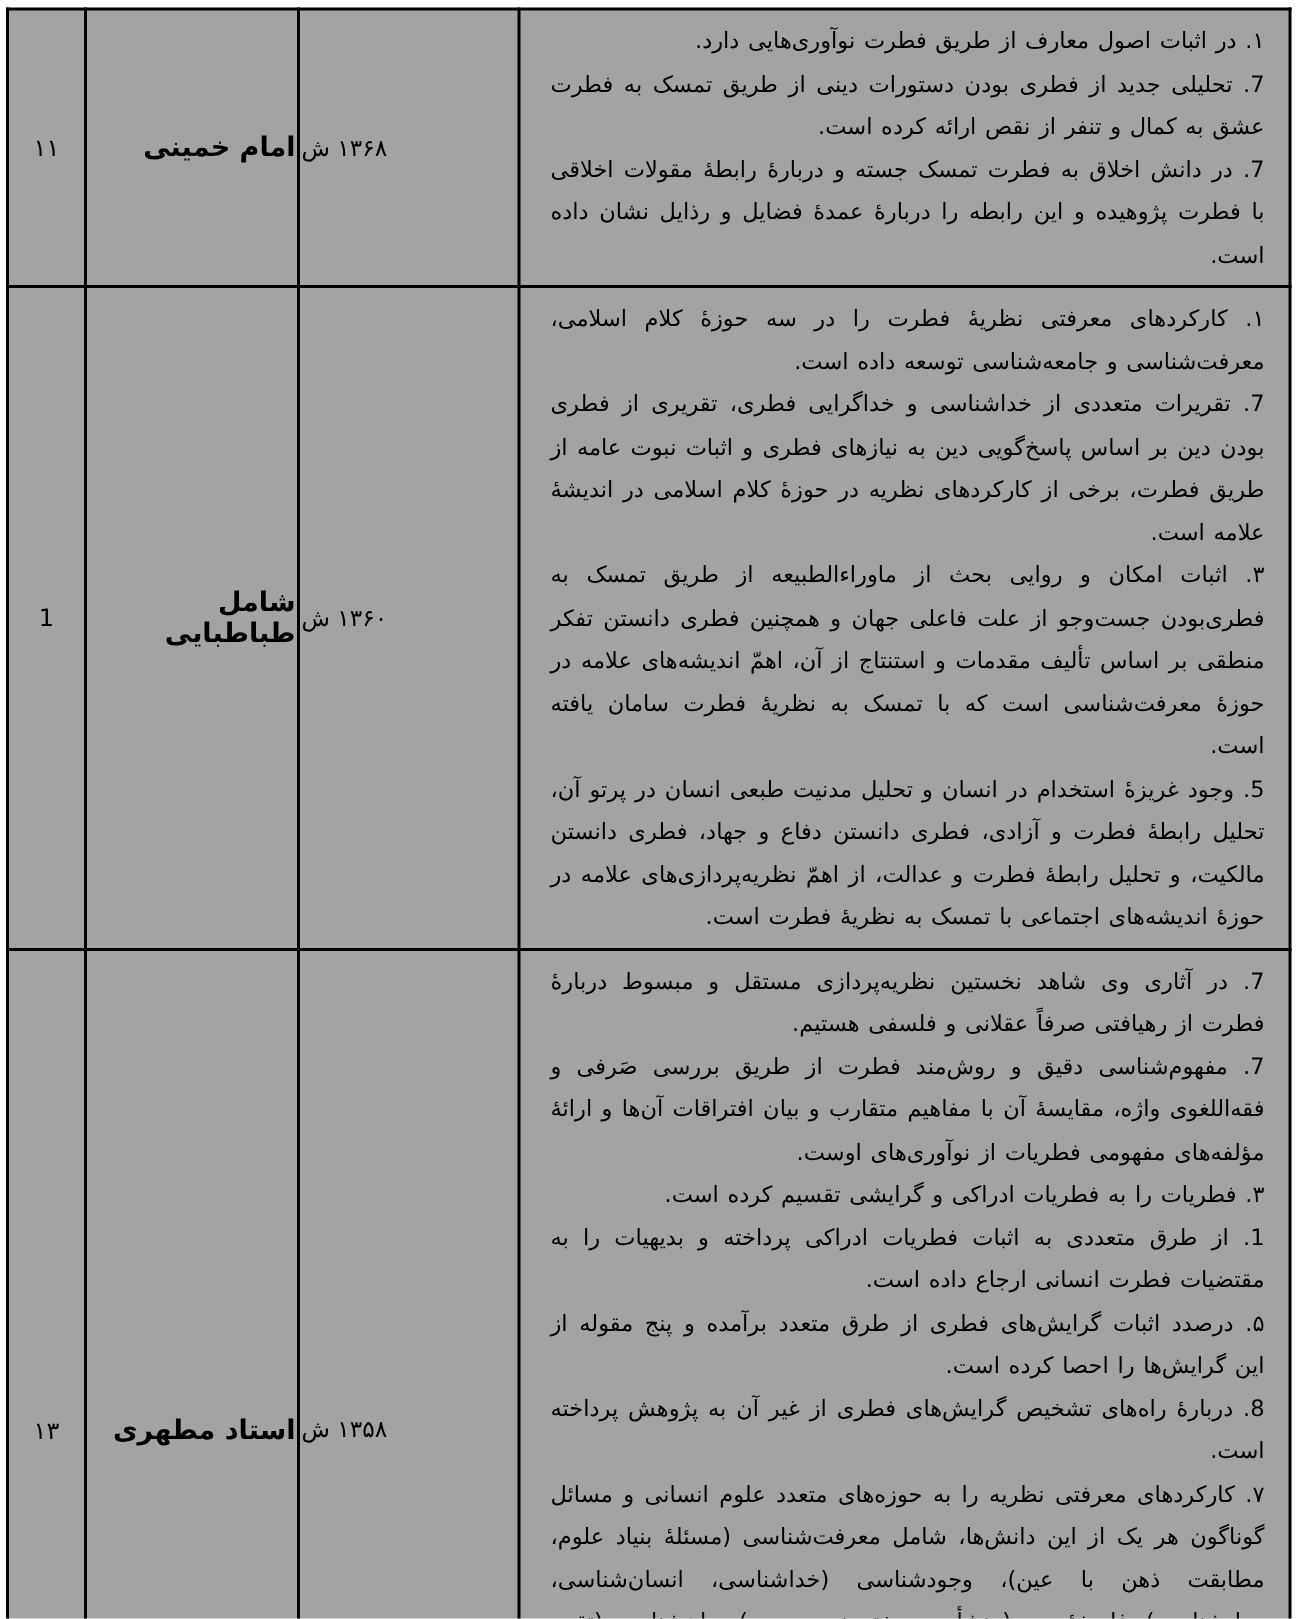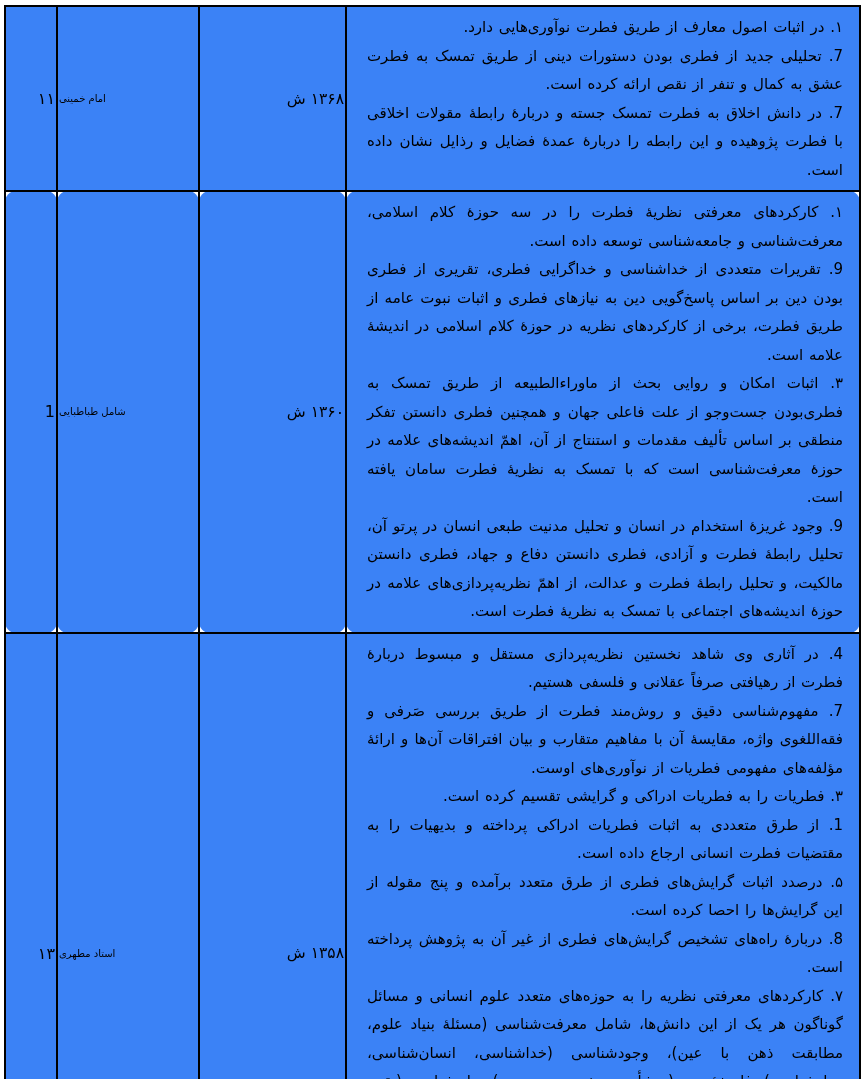--- a/index.html
+++ b/index.html
@@ -18,38 +18,38 @@
   }
   table.doc-table {
     width: 857px;
     border-collapse: collapse;
     table-layout: fixed;
     direction: rtl;
   }
   table.doc-table td {
     border: 2.5px solid #000000;
     vertical-align: middle;
-    background: #3b82f6;
+    background: #a3a3a3;
   }
-  td.cell-number   { width: 48px;  font-size: 16px; }
-  td.cell-name     { width: 138px; text-align: left; font-size: 10px; }
-  td.cell-date     { width: 143px; text-align: right; font-size: 15.5px; }
+  td.cell-number   { width: 48px;  text-align: center; font-size: 16px; }
+  td.cell-name     { width: 138px; text-align: right; font-size: 18px; font-weight: bold; }
+  td.cell-date     { width: 143px; text-align: left; font-size: 15.5px; }
   td.cell-points   {
     vertical-align: middle;
     padding: 6px 16px 6px 20px;
   }
   .point {
     margin: 0;
     font-size: 15px;
     line-height: 28.5px;
     text-align: justify;
     word-spacing: 1px;
   }
   tr.row-1 td { height: 146px; }
-  tr.row-2 td { height: 372px; border-radius: 11px; }
+  tr.row-2 td { height: 372px; }
   tr.row-3 td { height: 544px; }
 </style>
 </head>
 <body>
 
 <table class="doc-table">
   <tbody>
   <tr class="row-1">
     <td class="cell-points">
           <p class="point">۱. در اثبات اصول معارف از طریق فطرت نوآوری‌هایی دارد.</p>
@@ -57,32 +57,32 @@
           <p class="point">7. در دانش اخلاق به فطرت تمسک جسته و دربارهٔ رابطهٔ مقولات اخلاقی با فطرت پژوهیده و این رابطه را دربارهٔ عمدهٔ فضایل و رذایل نشان داده است.</p>
         </td>
     <td class="cell-date">۱۳۶۸ ش</td>
     <td class="cell-name">امام خمینی</td>
     <td class="cell-number">۱۱</td>
   </tr>
 
   <tr class="row-2">
     <td class="cell-points">
           <p class="point">۱. کارکردهای معرفتی نظریهٔ فطرت را در سه حوزهٔ کلام اسلامی، معرفت‌شناسی و جامعه‌شناسی توسعه داده است.</p>
-          <p class="point">9. تقریرات متعددی از خداشناسی و خداگرایی فطری، تقریری از فطری بودن دین بر اساس پاسخ‌گویی دین به نیازهای فطری و اثبات نبوت عامه از طریق فطرت، برخی از کارکردهای نظریه در حوزهٔ کلام اسلامی در اندیشهٔ علامه است.</p>
+          <p class="point">7. تقریرات متعددی از خداشناسی و خداگرایی فطری، تقریری از فطری بودن دین بر اساس پاسخ‌گویی دین به نیازهای فطری و اثبات نبوت عامه از طریق فطرت، برخی از کارکردهای نظریه در حوزهٔ کلام اسلامی در اندیشهٔ علامه است.</p>
           <p class="point">۳. اثبات امکان و روایی بحث از ماوراءالطبیعه از طریق تمسک به فطری‌بودن جست‌وجو از علت فاعلی جهان و همچنین فطری دانستن تفکر منطقی بر اساس تألیف مقدمات و استنتاج از آن، اهمّ اندیشه‌های علامه در حوزهٔ معرفت‌شناسی است که با تمسک به نظریهٔ فطرت سامان یافته است.</p>
-          <p class="point">9. وجود غریزهٔ استخدام در انسان و تحلیل مدنیت طبعی انسان در پرتو آن، تحلیل رابطهٔ فطرت و آزادی، فطری دانستن دفاع و جهاد، فطری دانستن مالکیت، و تحلیل رابطهٔ فطرت و عدالت، از اهمّ نظریه‌پردازی‌های علامه در حوزهٔ اندیشه‌های اجتماعی با تمسک به نظریهٔ فطرت است.</p>
+          <p class="point">5. وجود غریزهٔ استخدام در انسان و تحلیل مدنیت طبعی انسان در پرتو آن، تحلیل رابطهٔ فطرت و آزادی، فطری دانستن دفاع و جهاد، فطری دانستن مالکیت، و تحلیل رابطهٔ فطرت و عدالت، از اهمّ نظریه‌پردازی‌های علامه در حوزهٔ اندیشه‌های اجتماعی با تمسک به نظریهٔ فطرت است.</p>
         </td>
     <td class="cell-date">۱۳۶۰ ش</td>
     <td class="cell-name">شامل طباطبایی</td>
     <td class="cell-number">1</td>
   </tr>
 
   <tr class="row-3">
     <td class="cell-points">
-          <p class="point">4. در آثاری وی شاهد نخستین نظریه‌پردازی مستقل و مبسوط دربارهٔ فطرت از رهیافتی صرفاً عقلانی و فلسفی هستیم.</p>
+          <p class="point">7. در آثاری وی شاهد نخستین نظریه‌پردازی مستقل و مبسوط دربارهٔ فطرت از رهیافتی صرفاً عقلانی و فلسفی هستیم.</p>
           <p class="point">7. مفهوم‌شناسی دقیق و روش‌مند فطرت از طریق بررسی صَرفی و فقه‌اللغوی واژه، مقایسهٔ آن با مفاهیم متقارب و بیان افتراقات آن‌ها و ارائهٔ مؤلفه‌های مفهومی فطریات از نوآوری‌های اوست.</p>
           <p class="point">۳. فطریات را به فطریات ادراکی و گرایشی تقسیم کرده است.</p>
           <p class="point">1. از طرق متعددی به اثبات فطریات ادراکی پرداخته و بدیهیات را به مقتضیات فطرت انسانی ارجاع داده است.</p>
           <p class="point">۵. درصدد اثبات گرایش‌های فطری از طرق متعدد برآمده و پنج مقوله از این گرایش‌ها را احصا کرده است.</p>
           <p class="point">8. دربارهٔ راه‌های تشخیص گرایش‌های فطری از غیر آن به پژوهش پرداخته است.</p>
           <p class="point">۷. کارکردهای معرفتی نظریه را به حوزه‌های متعدد علوم انسانی و مسائل گوناگون هر یک از این دانش‌ها، شامل معرفت‌شناسی (مسئلهٔ بنیاد علوم، مطابقت ذهن با عین)، وجودشناسی (خداشناسی، انسان‌شناسی، معادشناسی)، فلسفهٔ دین (منشأ دین، ختم نبوت و ...) روان‌شناسی (تقدم روان‌شناسی بر جامعه‌شناسی، فطرت و شخصیت، و ...) اخلاق (تبیین جاودانگی و جهان‌شمولی اخلاق)، فلسفهٔ تعلیم‌وتربیت (تعیین هدف تعلیم‌وتربیت)، جامعه‌شناسی و فرهنگ (وحدت یا اختلاف ماهوی جوامع انسانی، وحدت ماهوی فرهنگ اصیل انسانی، تعیین ملاک اصالت هر فرهنگ، اصالت فرد یا جامعه)، فلسفهٔ تاریخ (تاریخ‌سازی انسان، جهت‌گیری تکامل تاریخ) توسعه داده است.</p>
         </td>
     <td class="cell-date">۱۳۵۸ ش</td>
     <td class="cell-name">استاد مطهری</td>
     <td class="cell-number">۱۳</td>

